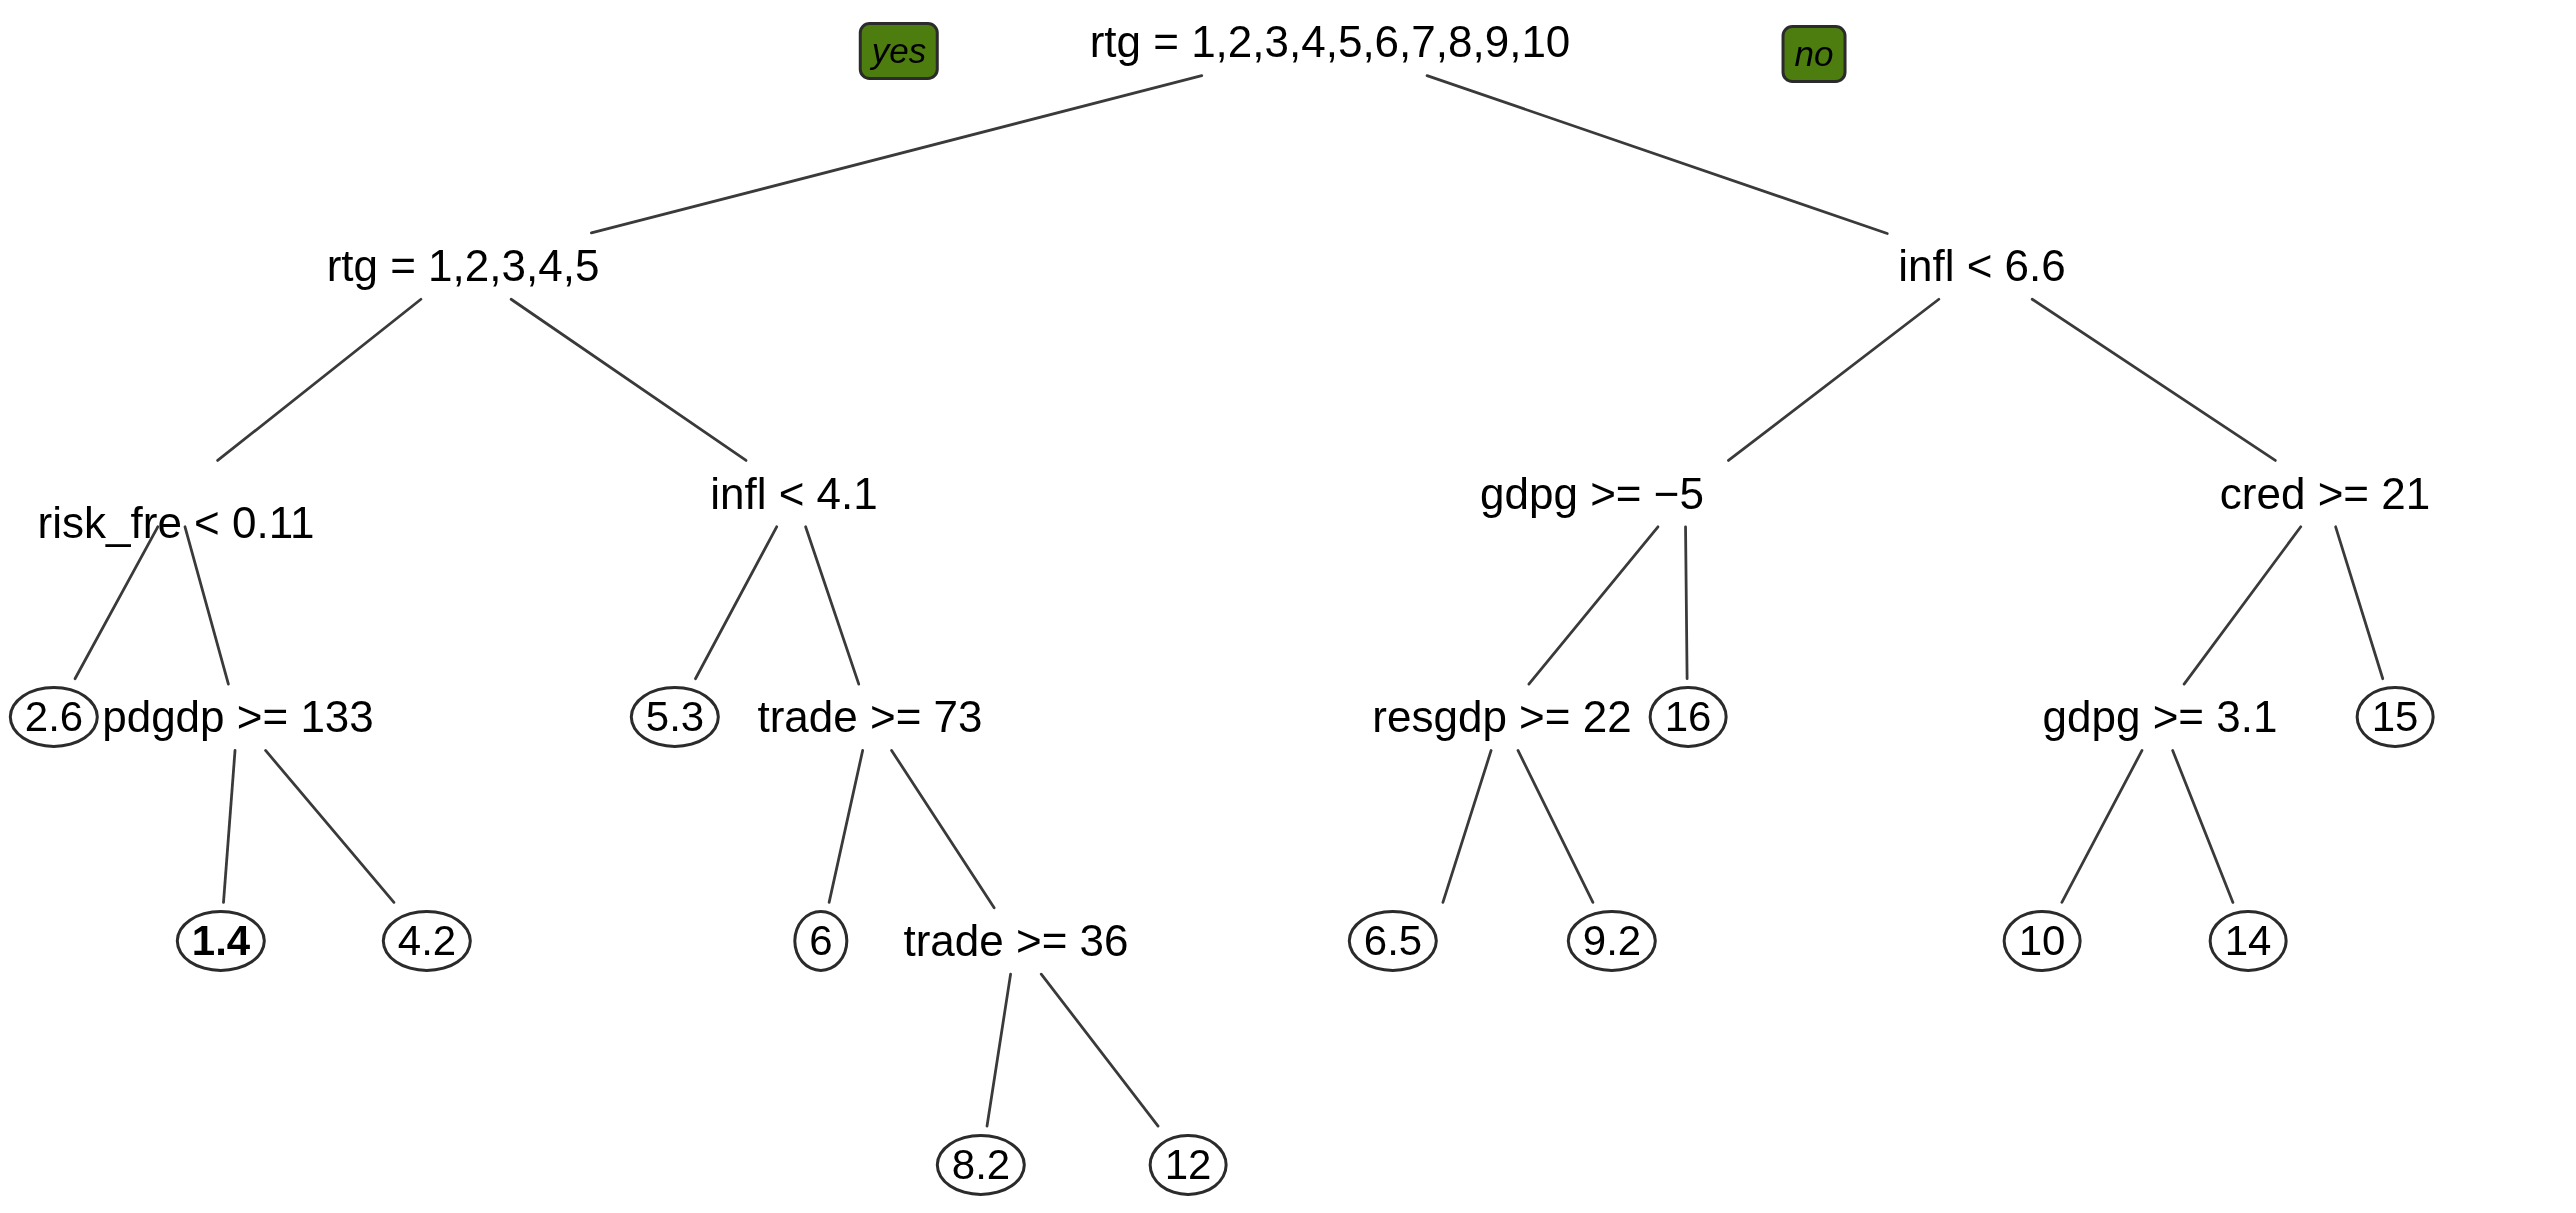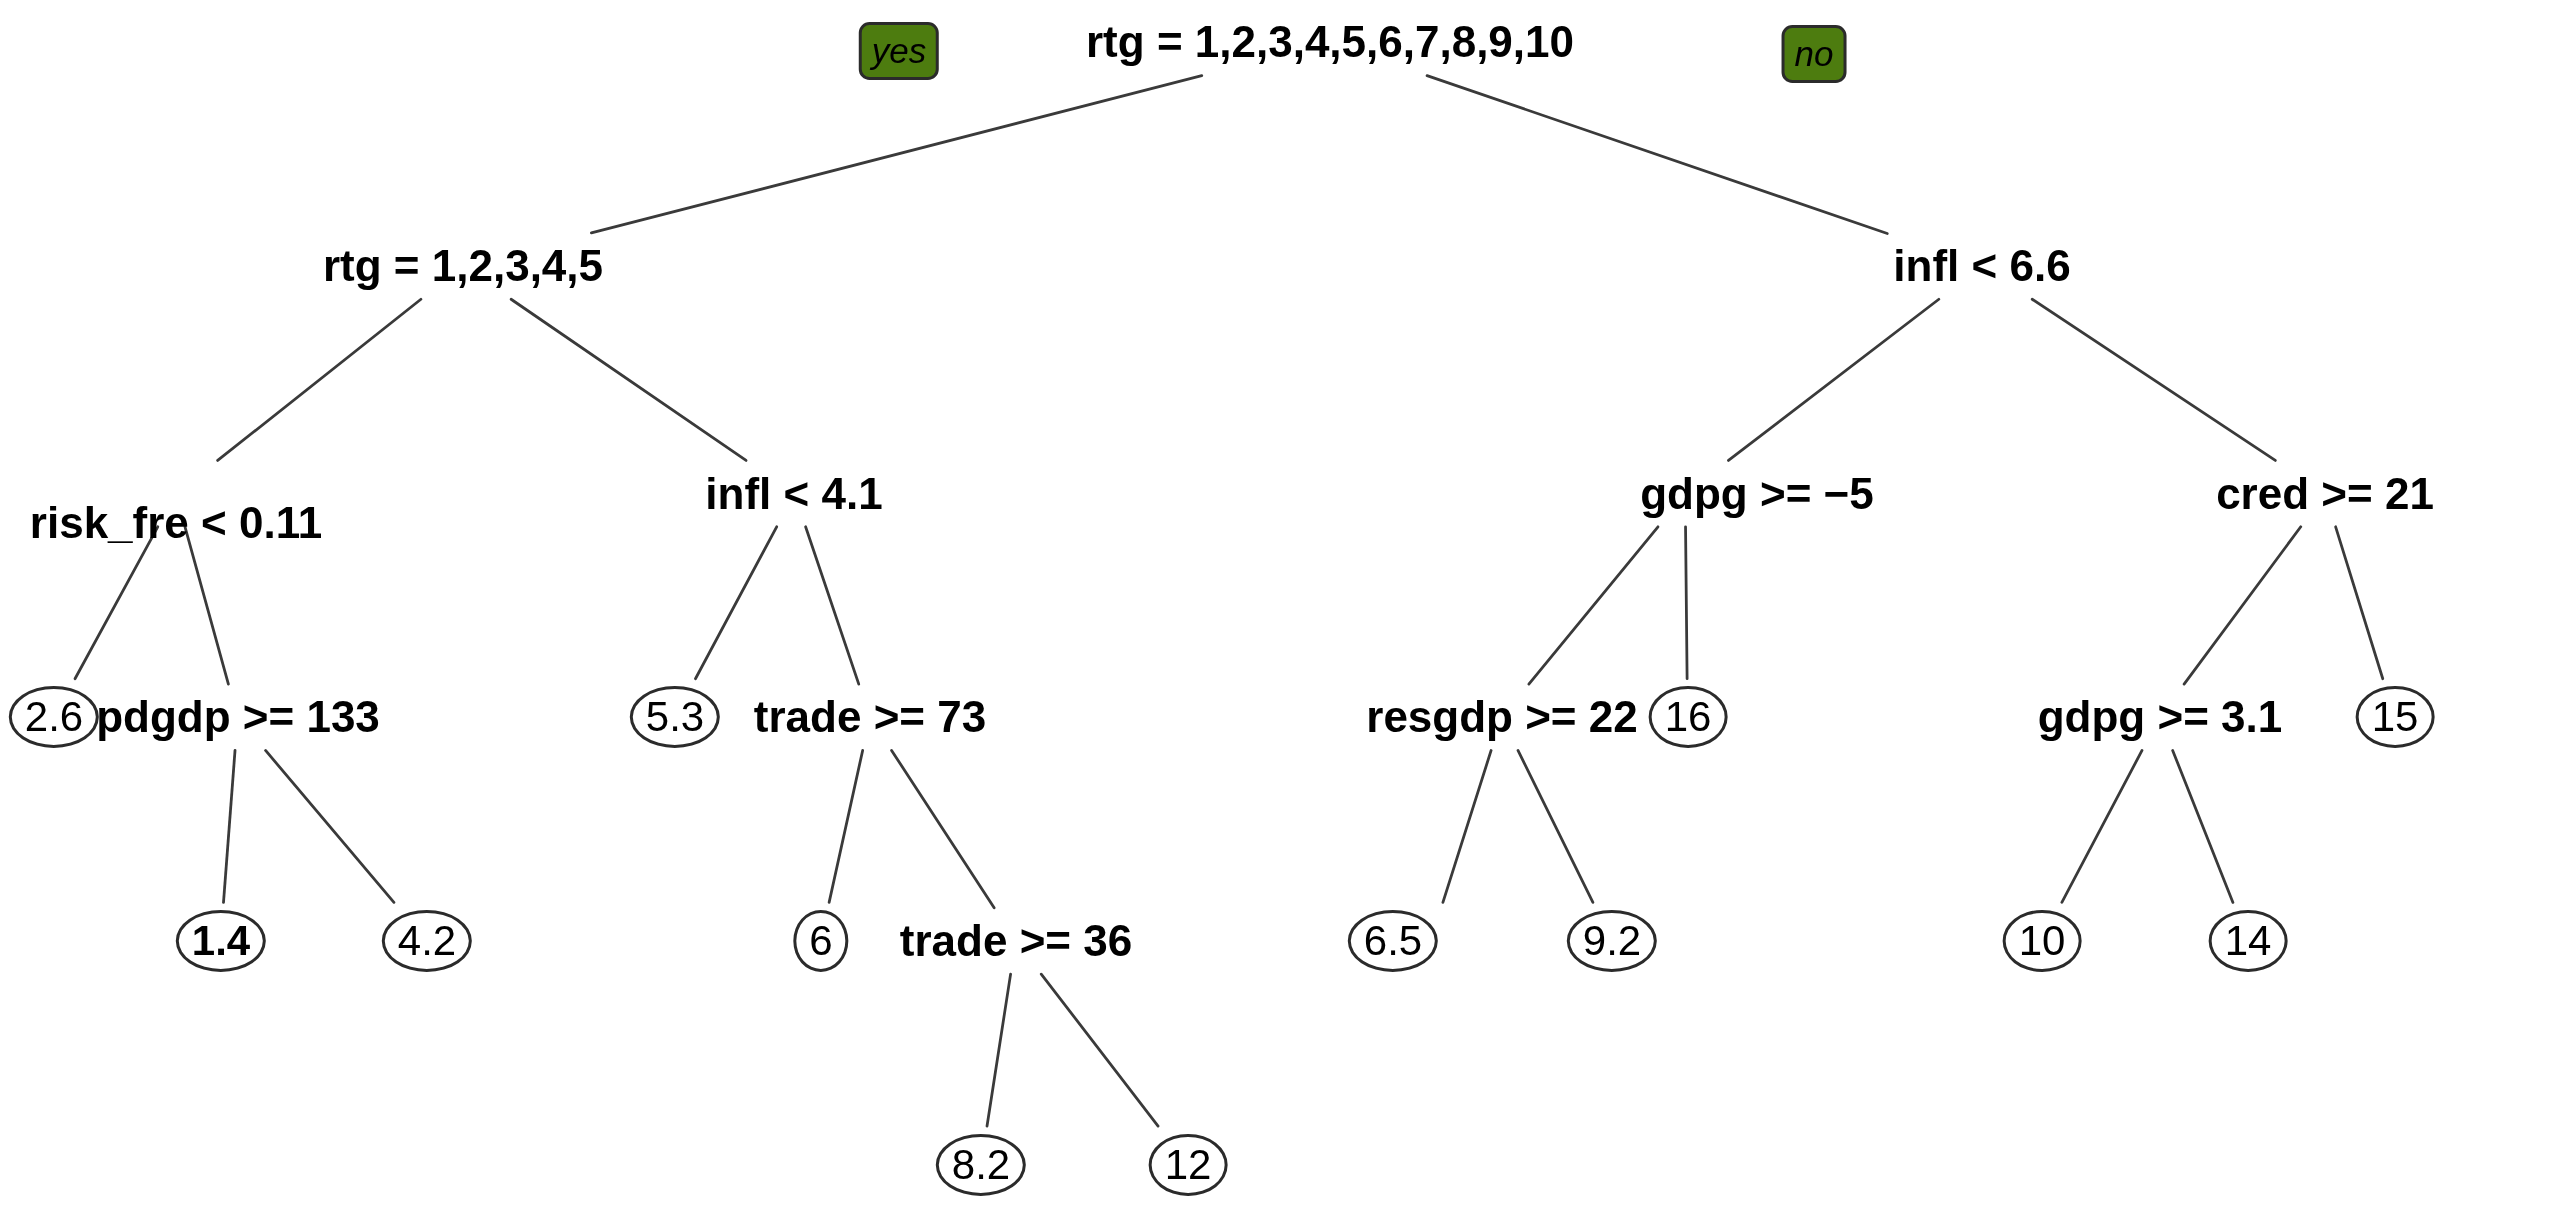--- a/index.html
+++ b/index.html
@@ -6,21 +6,21 @@
   #canvas {
     position:relative; width:2576px; height:1214px;
     background:#ffffff; overflow:hidden;
     font-family:"Liberation Sans", sans-serif;
   }
   #edges { position:absolute; left:0; top:0; width:2576px; height:1214px; }
   .node {
     position:absolute; transform:translate(-50%,-50%);
     white-space:nowrap; color:#000000; text-align:center; z-index:2;
   }
-  .node.split { font-weight:700; font-size:44px; }
+  .node.split { font-weight:400; font-size:44px; }
   .node.leaf {
     font-weight:400; font-size:42px; line-height:1.15;
     border:3.1px solid #2b2b2b; border-radius:50%;
     padding:3.9px 13px; min-width:23px; background:#ffffff;
   }
   .branch-label {
     position:absolute; transform:translate(-50%,-50%);
     font-style:italic; font-size:35px; color:#000000;
     border:3.1px solid #2b2b2b; border-radius:10.8px;
     padding:6px 10px; background:#4d7c0f; z-index:3;
@@ -56,21 +56,21 @@
       <line x1="2817.051724137931" y1="973" x2="2895.1724137931033" y2="1170" stroke="#3a3a3a" stroke-width="3.6" stroke-linecap="round"></line>
       <line x1="1310.3275862068965" y1="1263" x2="1279.7586206896551" y2="1460" stroke="#3a3a3a" stroke-width="3.6" stroke-linecap="round"></line>
       <line x1="1350.0655172413792" y1="1263" x2="1501.551724137931" y2="1460" stroke="#3a3a3a" stroke-width="3.6" stroke-linecap="round"></line>
     </svg>
   <div id="nodes">
       <div class="node split" style="left: 1330px; top: 42px;">rtg = 1,2,3,4,5,6,7,8,9,10</div>
       <div class="node split" style="left: 463px; top: 266px;">rtg = 1,2,3,4,5</div>
       <div class="node split" style="left: 1982px; top: 266px;">infl &lt; 6.6</div>
       <div class="node split" style="left: 176px; top: 498px; margin-top: 25px;">risk_fre &lt; 0.11</div>
       <div class="node split" style="left: 794px; top: 494px;">infl &lt; 4.1</div>
-      <div class="node split" style="left: 1757px; top: 494px;">gdpg &gt;= −5</div>
+      <div class="node split" style="left: 1592px; top: 494px;">gdpg &gt;= −5</div>
       <div class="node split" style="left: 2325px; top: 494px; text-align: right;">cred &gt;= 21</div>
       <div class="node leaf" style="left: 54px; top: 717px;">2.6</div>
       <div class="node split" style="left: 238px; top: 717px;">pdgdp &gt;= 133</div>
       <div class="node leaf" style="left: 675px; top: 717px;">5.3</div>
       <div class="node split" style="left: 870px; top: 717px;">trade &gt;= 73</div>
       <div class="node split" style="left: 1502px; top: 717px;">resgdp &gt;= 22</div>
       <div class="node leaf" style="left: 1688px; top: 717px;">16</div>
       <div class="node split" style="left: 2160px; top: 717px;">gdpg &gt;= 3.1</div>
       <div class="node leaf" style="left: 2395px; top: 717px;">15</div>
       <div class="node leaf" style="left: 221px; top: 941px; font-weight: bold;">1.4</div>

